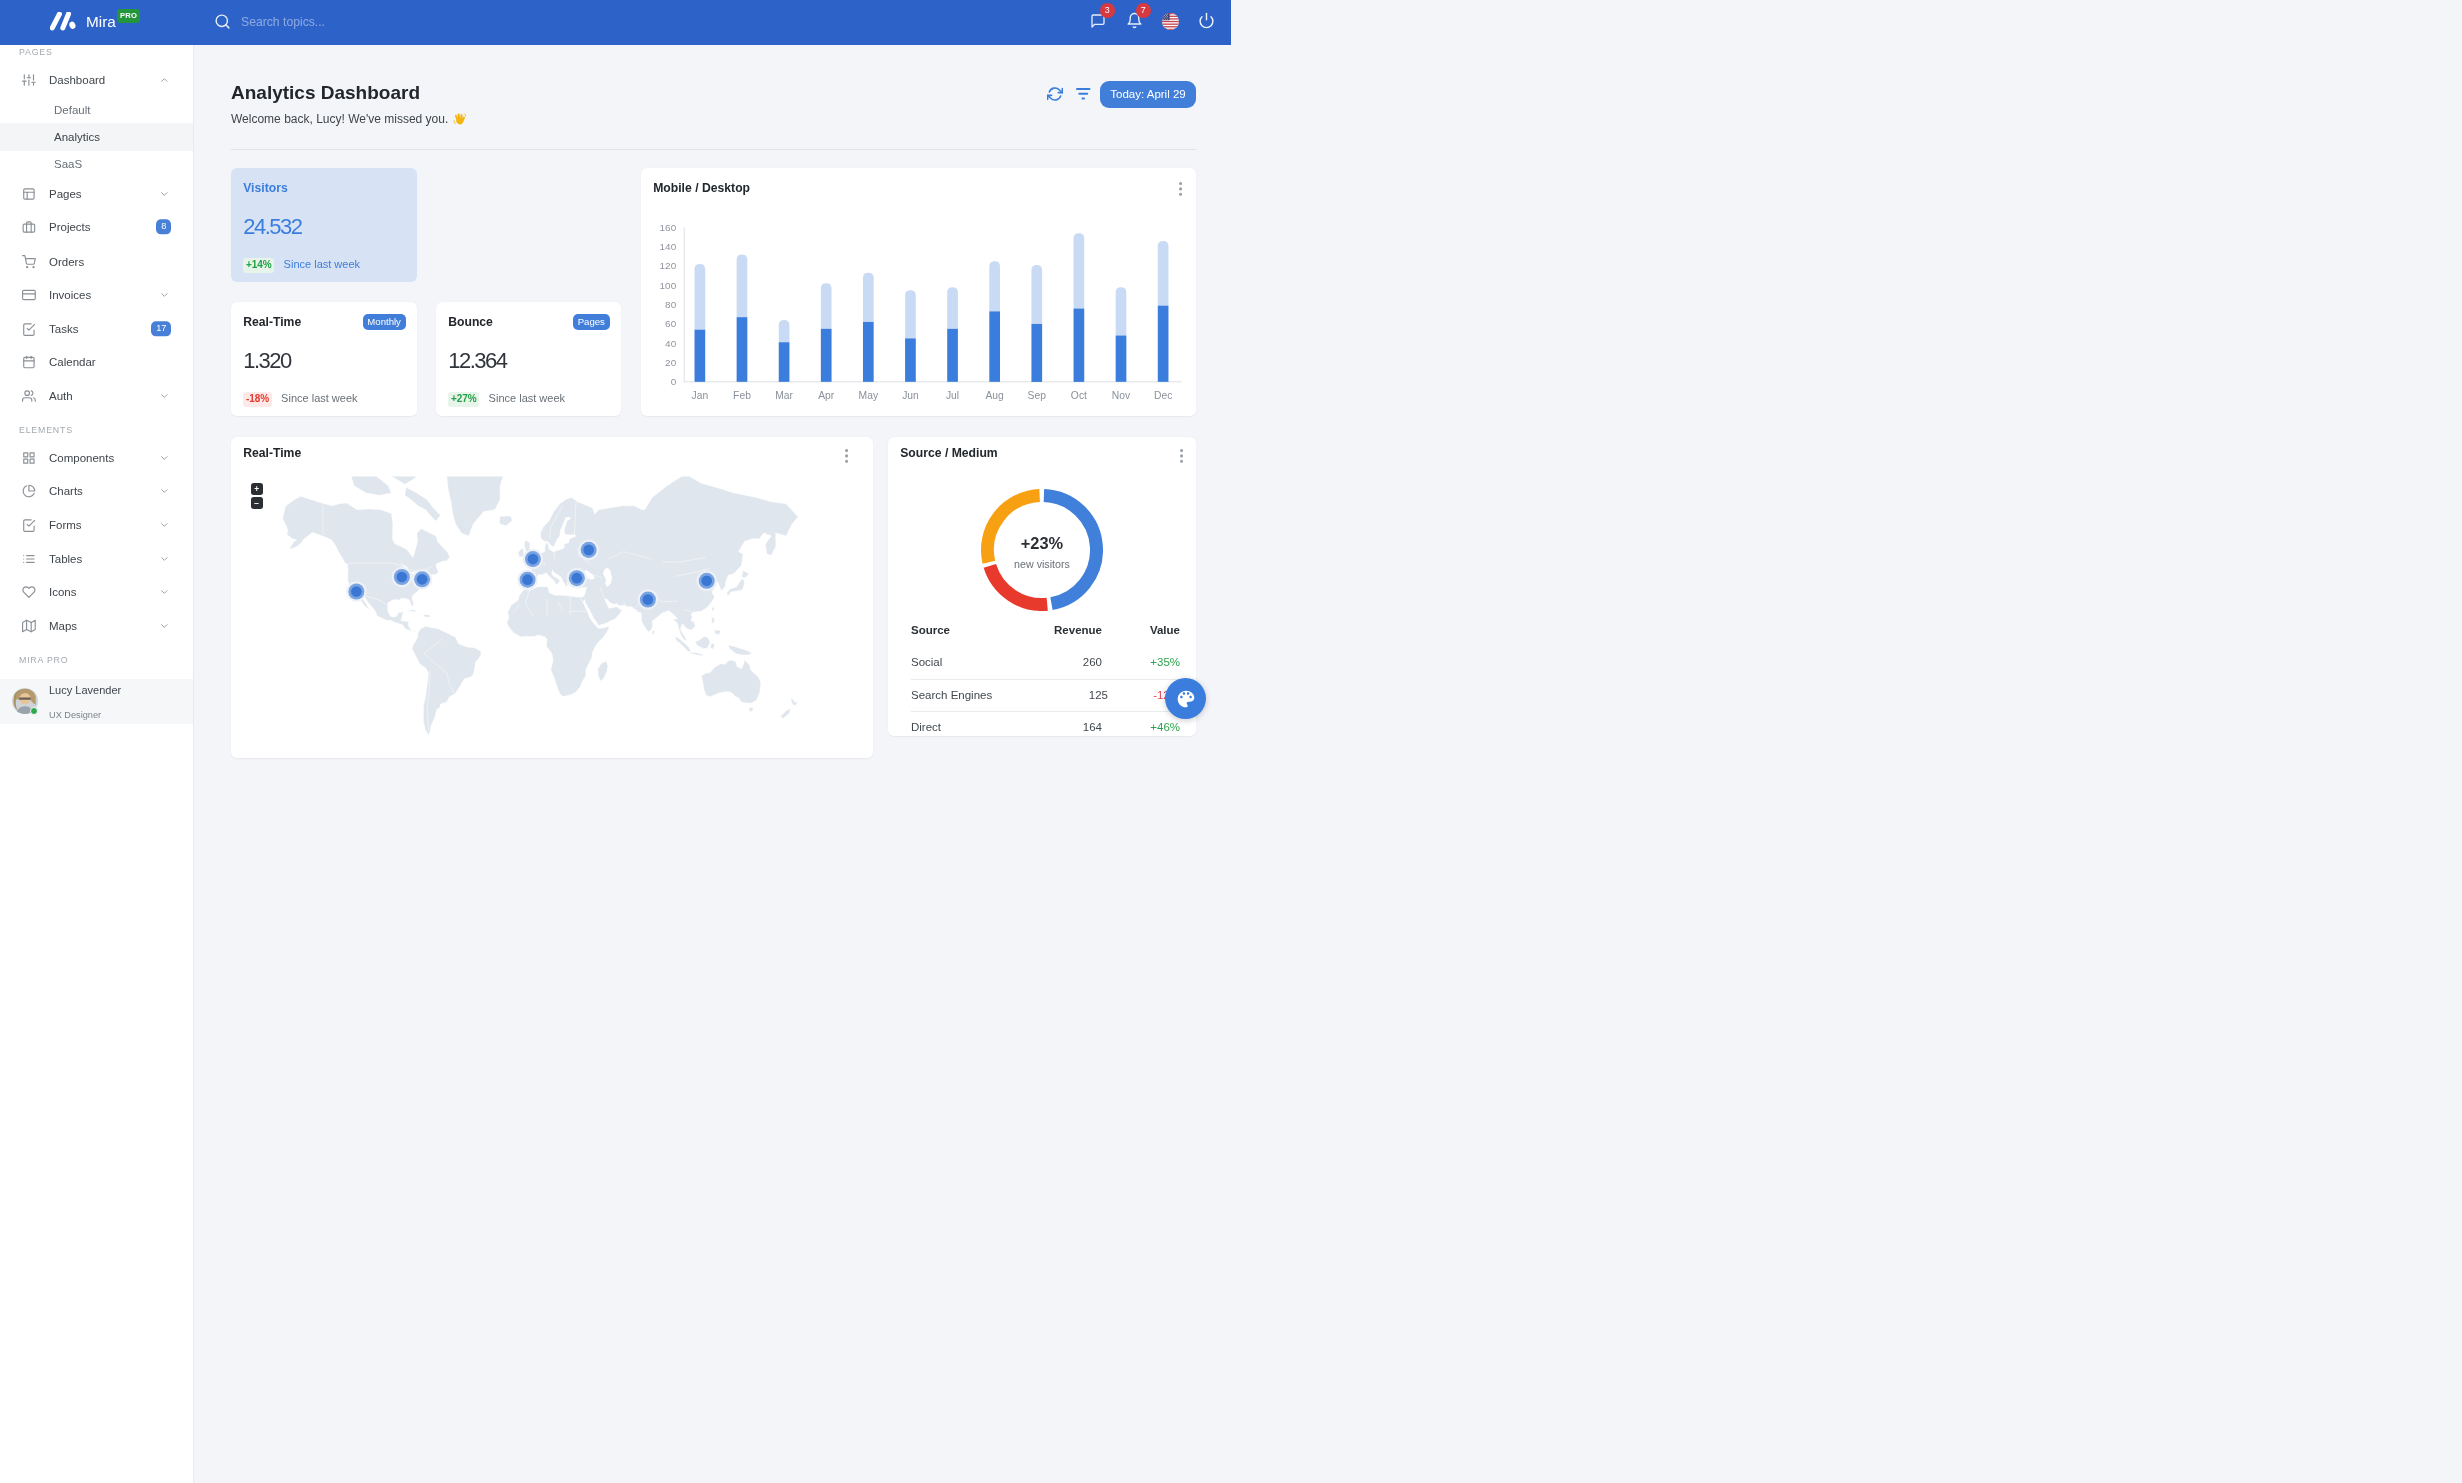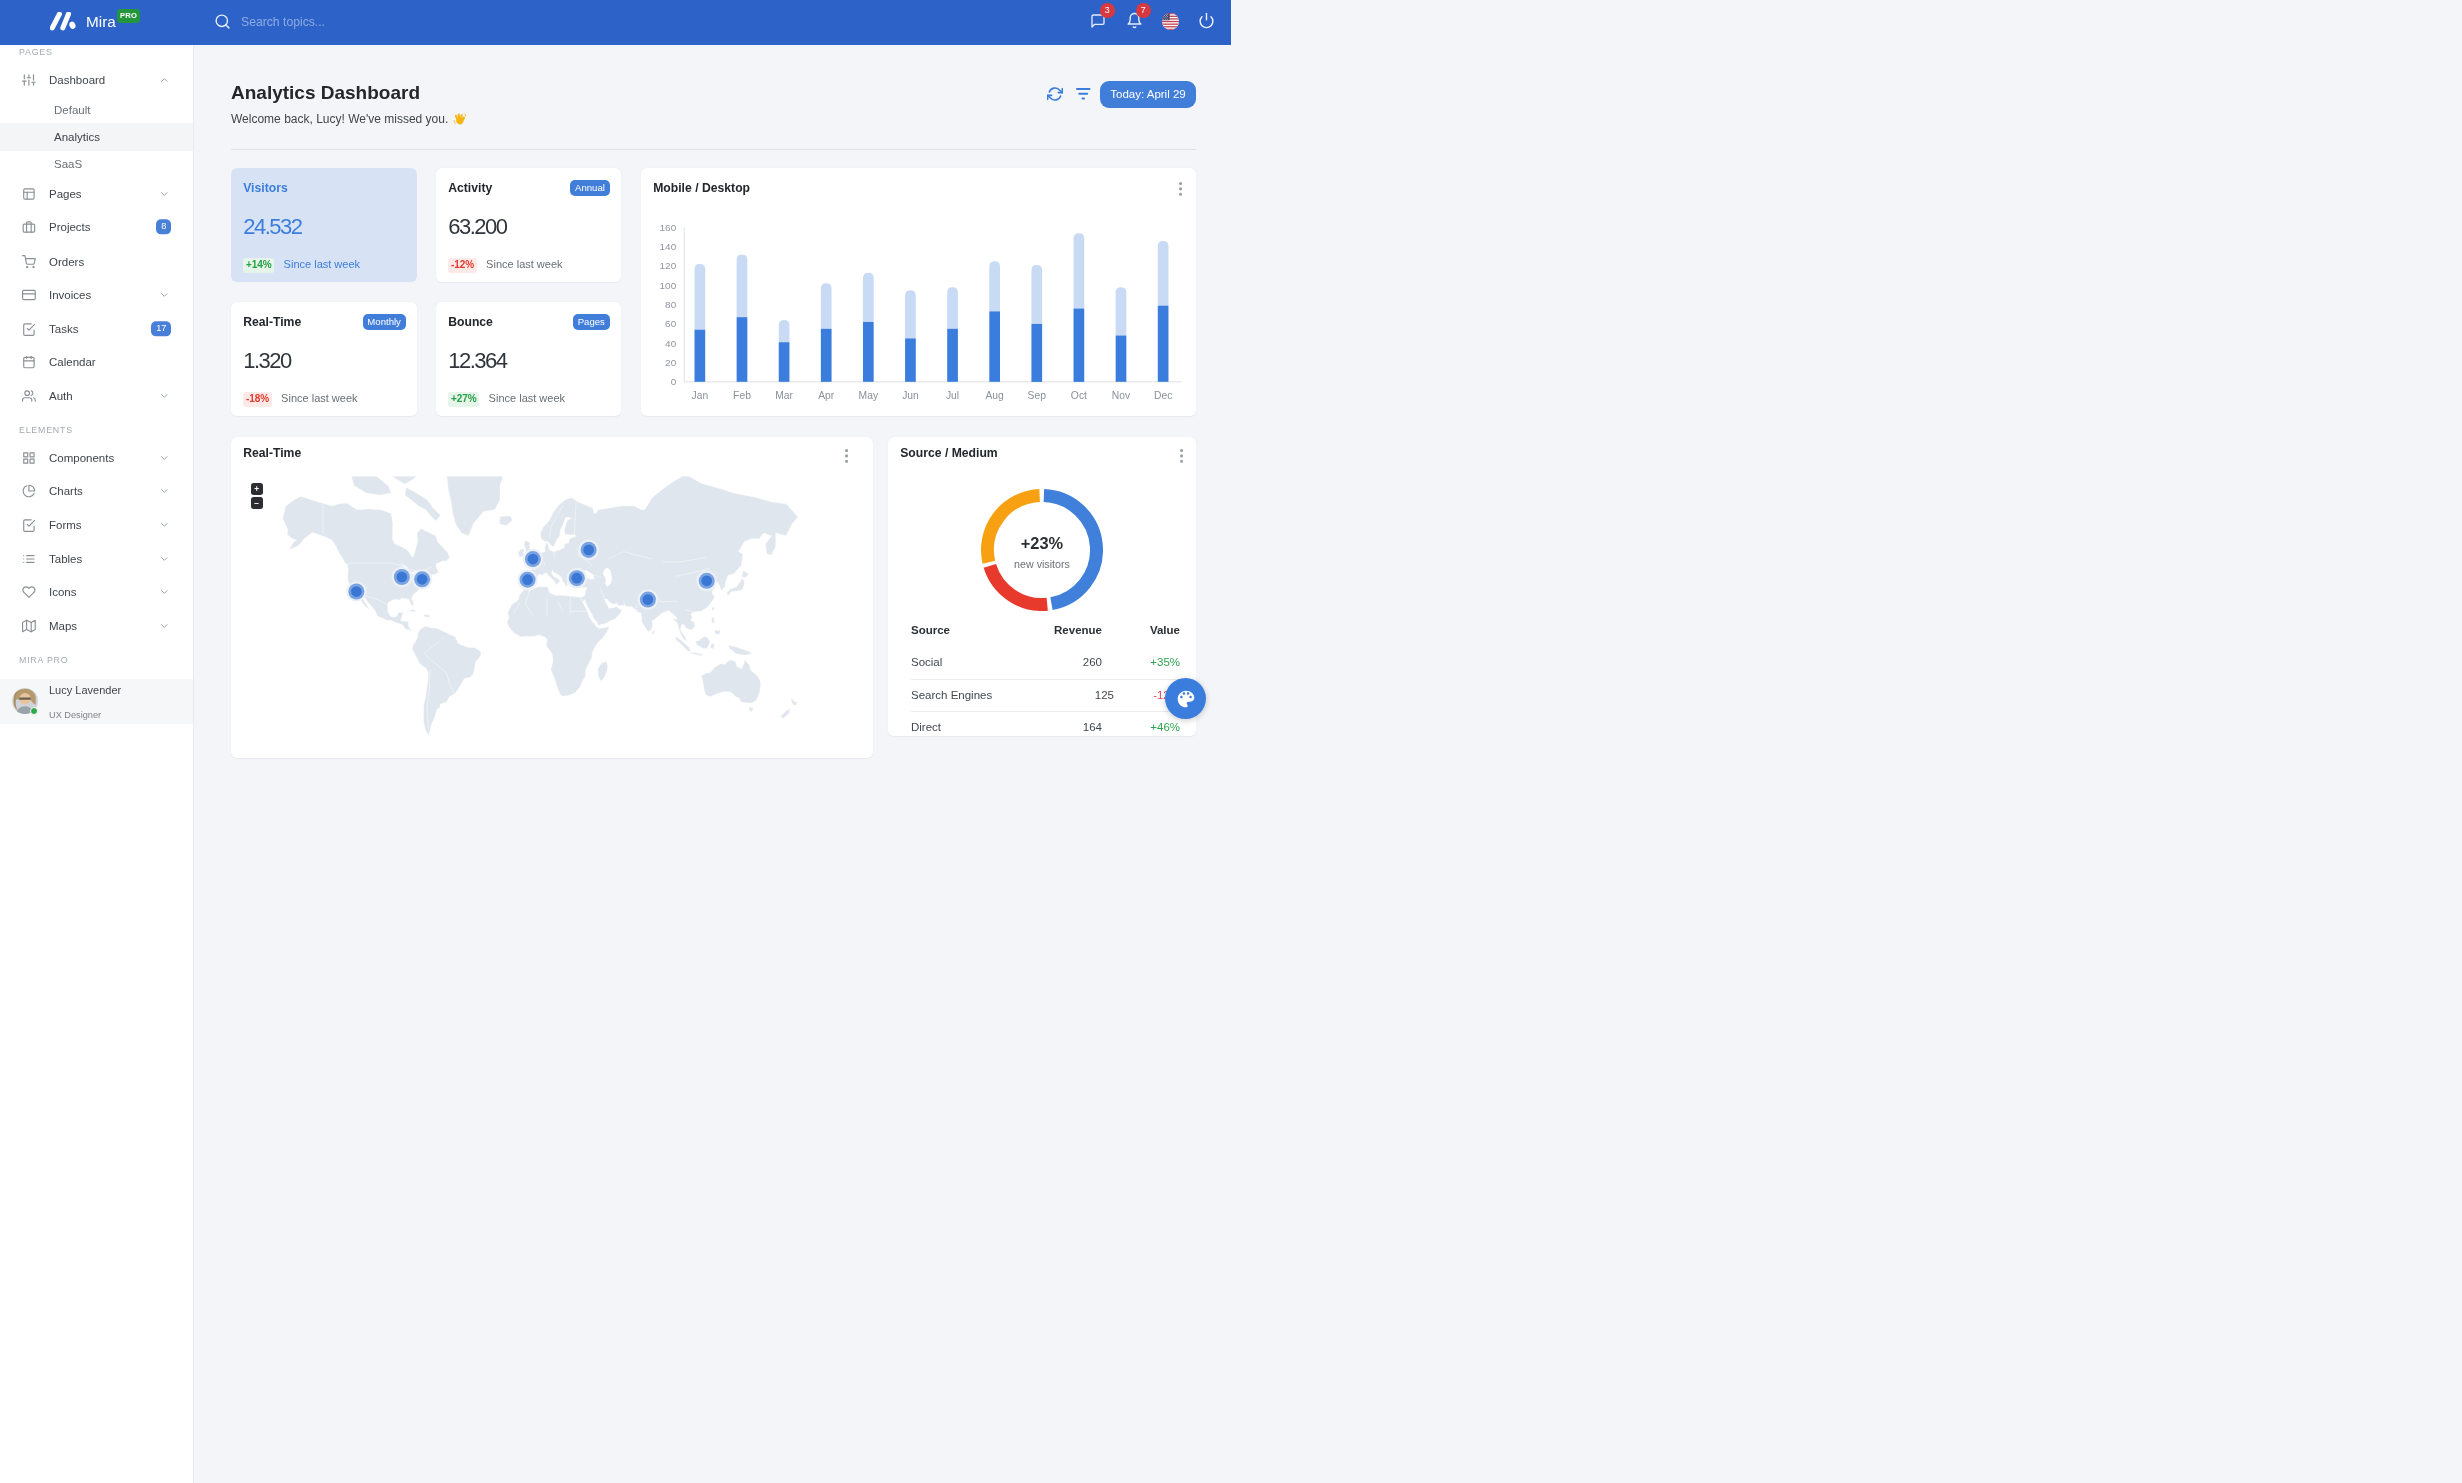--- a/index.html
+++ b/index.html
@@ -338,26 +338,20 @@
         <rect x="3" y="6.2" width="13" height="2.6" rx="1.3"></rect>
         <rect x="7.2" y="12.4" width="4.6" height="2.6" rx="1.3"></rect>
       </g>
     </svg>
   <div class="abs" style="left:906px;top:36px;width:96px;height:27px;background:#417ed9;border-radius:9px;color:#fff;font-size:11.5px;text-align:center;line-height:27px;">Today: April 29</div>
 
   <div class="card" style="left:37px;top:123px;width:186px;height:114px;background:#d7e3f4;box-shadow:none;">
     <div class="abs" style="left:12.2px;top:12.6px;font-size:12.2px;font-weight:700;color:#3B7DDD;">Visitors</div>
     <div class="statnum abs" style="left:12.2px;top:46px;color:#3B7DDD;">24.532</div>
     <div class="abs" style="left:12.2px;top:89px;"><span class="chip g">+14%</span><span style="font-size:11px;color:#3B7DDD;margin-left:9.2px;">Since last week</span></div>
-  </div>
-  <div class="card" style="left:242px;top:123px;width:185px;height:114px;">
-    <div class="abs" style="left:12.2px;top:12.6px;font-size:12.2px;font-weight:700;color:#22272c;">Activity</div>
-    <div class="pill" style="right:11.5px;top:12px;">Annual</div>
-    <div class="statnum abs" style="left:12.2px;top:46px;">63.200</div>
-    <div class="abs" style="left:12.2px;top:89px;"><span class="chip r">-12%</span><span style="font-size:11px;color:#686f76;margin-left:9.2px;">Since last week</span></div>
   </div>
   <div class="card" style="left:37px;top:257px;width:186px;height:114px;">
     <div class="abs" style="left:12.2px;top:12.6px;font-size:12.2px;font-weight:700;color:#22272c;">Real-Time</div>
     <div class="pill" style="right:11.5px;top:12px;">Monthly</div>
     <div class="statnum abs" style="left:12.2px;top:46px;">1.320</div>
     <div class="abs" style="left:12.2px;top:89px;"><span class="chip r">-18%</span><span style="font-size:11px;color:#686f76;margin-left:9.2px;">Since last week</span></div>
   </div>
   <div class="card" style="left:242px;top:257px;width:185px;height:114px;">
     <div class="abs" style="left:12.2px;top:12.6px;font-size:12.2px;font-weight:700;color:#22272c;">Bounce</div>
     <div class="pill" style="right:11.5px;top:12px;">Pages</div>
@@ -548,21 +542,21 @@
     <div class="abs" style="left:0;top:97px;width:308px;text-align:center;font-size:16.4px;font-weight:700;color:#2b3035;">+23%</div>
     <div class="abs" style="left:0;top:121px;width:308px;text-align:center;font-size:10.7px;color:#6a7178;">new visitors</div>
     <div class="abs" style="left:23px;top:187px;font-size:11.5px;font-weight:700;color:#2b3035;">Source</div>
     <div class="abs" style="left:0px;top:187px;width:214px;text-align:right;font-size:11.5px;font-weight:700;color:#2b3035;">Revenue</div>
     <div class="abs" style="left:0px;top:187px;width:292px;text-align:right;font-size:11.5px;font-weight:700;color:#2b3035;">Value</div>
     <div class="abs" style="left:23px;top:219px;font-size:11.5px;color:#42484e;">Social</div>
     <div class="abs" style="left:0px;top:219px;width:214px;text-align:right;font-size:11.5px;color:#42484e;">260</div>
     <div class="abs" style="left:0px;top:219px;width:292px;text-align:right;font-size:11.5px;color:#2da44e;">+35%</div>
     <div class="abs" style="left:23px;top:242px;width:268px;height:0.8px;background:#e9ecef;"></div>
     <div class="abs" style="left:23px;top:252px;font-size:11.5px;color:#42484e;">Search Engines</div>
-    <div class="abs" style="left:12px;top:252px;width:214px;text-align:right;font-size:11.5px;color:#42484e;">125</div>
+    <div class="abs" style="left:6px;top:252px;width:214px;text-align:right;font-size:11.5px;color:#42484e;">125</div>
     <div class="abs" style="left:0px;top:252px;width:292px;text-align:right;font-size:11.5px;color:#df4759;">-12%</div>
     <div class="abs" style="left:23px;top:274px;width:268px;height:0.8px;background:#e9ecef;"></div>
     <div class="abs" style="left:23px;top:284px;font-size:11.5px;color:#42484e;">Direct</div>
     <div class="abs" style="left:0px;top:284px;width:214px;text-align:right;font-size:11.5px;color:#42484e;">164</div>
     <div class="abs" style="left:0px;top:284px;width:292px;text-align:right;font-size:11.5px;color:#2da44e;">+46%</div>
   </div>
 </div>
 <div id="floatbtn" style="position:fixed;left:1165px;top:678px;width:41px;height:41px;border-radius:50%;background:#3B7DDD;box-shadow:0 1.5px 6.1px rgba(0,0,0,0.2);z-index:60;">
   <svg style="position:absolute;left:10.7px;top:10.7px" width="20" height="20" viewBox="0 0 24 24" fill="#fff">
       <path d="M12 2C6.5 2 2 6.5 2 12s4.5 10 10 10c1.1 0 2-.9 2-2 0-.55-.22-1.05-.59-1.41-.36-.36-.59-.86-.59-1.41 0-1.1.9-2 2-2h2.18C19.99 15.18 22 13.15 22 10.5 22 5.81 17.52 2 12 2zm-5.5 9c-.83 0-1.5-.67-1.5-1.5S5.67 8 6.5 8 8 8.67 8 9.5 7.33 11 6.5 11zm3-4C8.67 7 8 6.33 8 5.5S8.67 4 9.5 4s1.5.67 1.5 1.5S10.33 7 9.5 7zm5 0c-.83 0-1.5-.67-1.5-1.5S13.67 4 14.5 4s1.5.67 1.5 1.5S15.33 7 14.5 7zm3 4c-.83 0-1.5-.67-1.5-1.5S16.67 8 17.5 8s1.5.67 1.5 1.5-.67 1.5-1.5 1.5z"></path>

